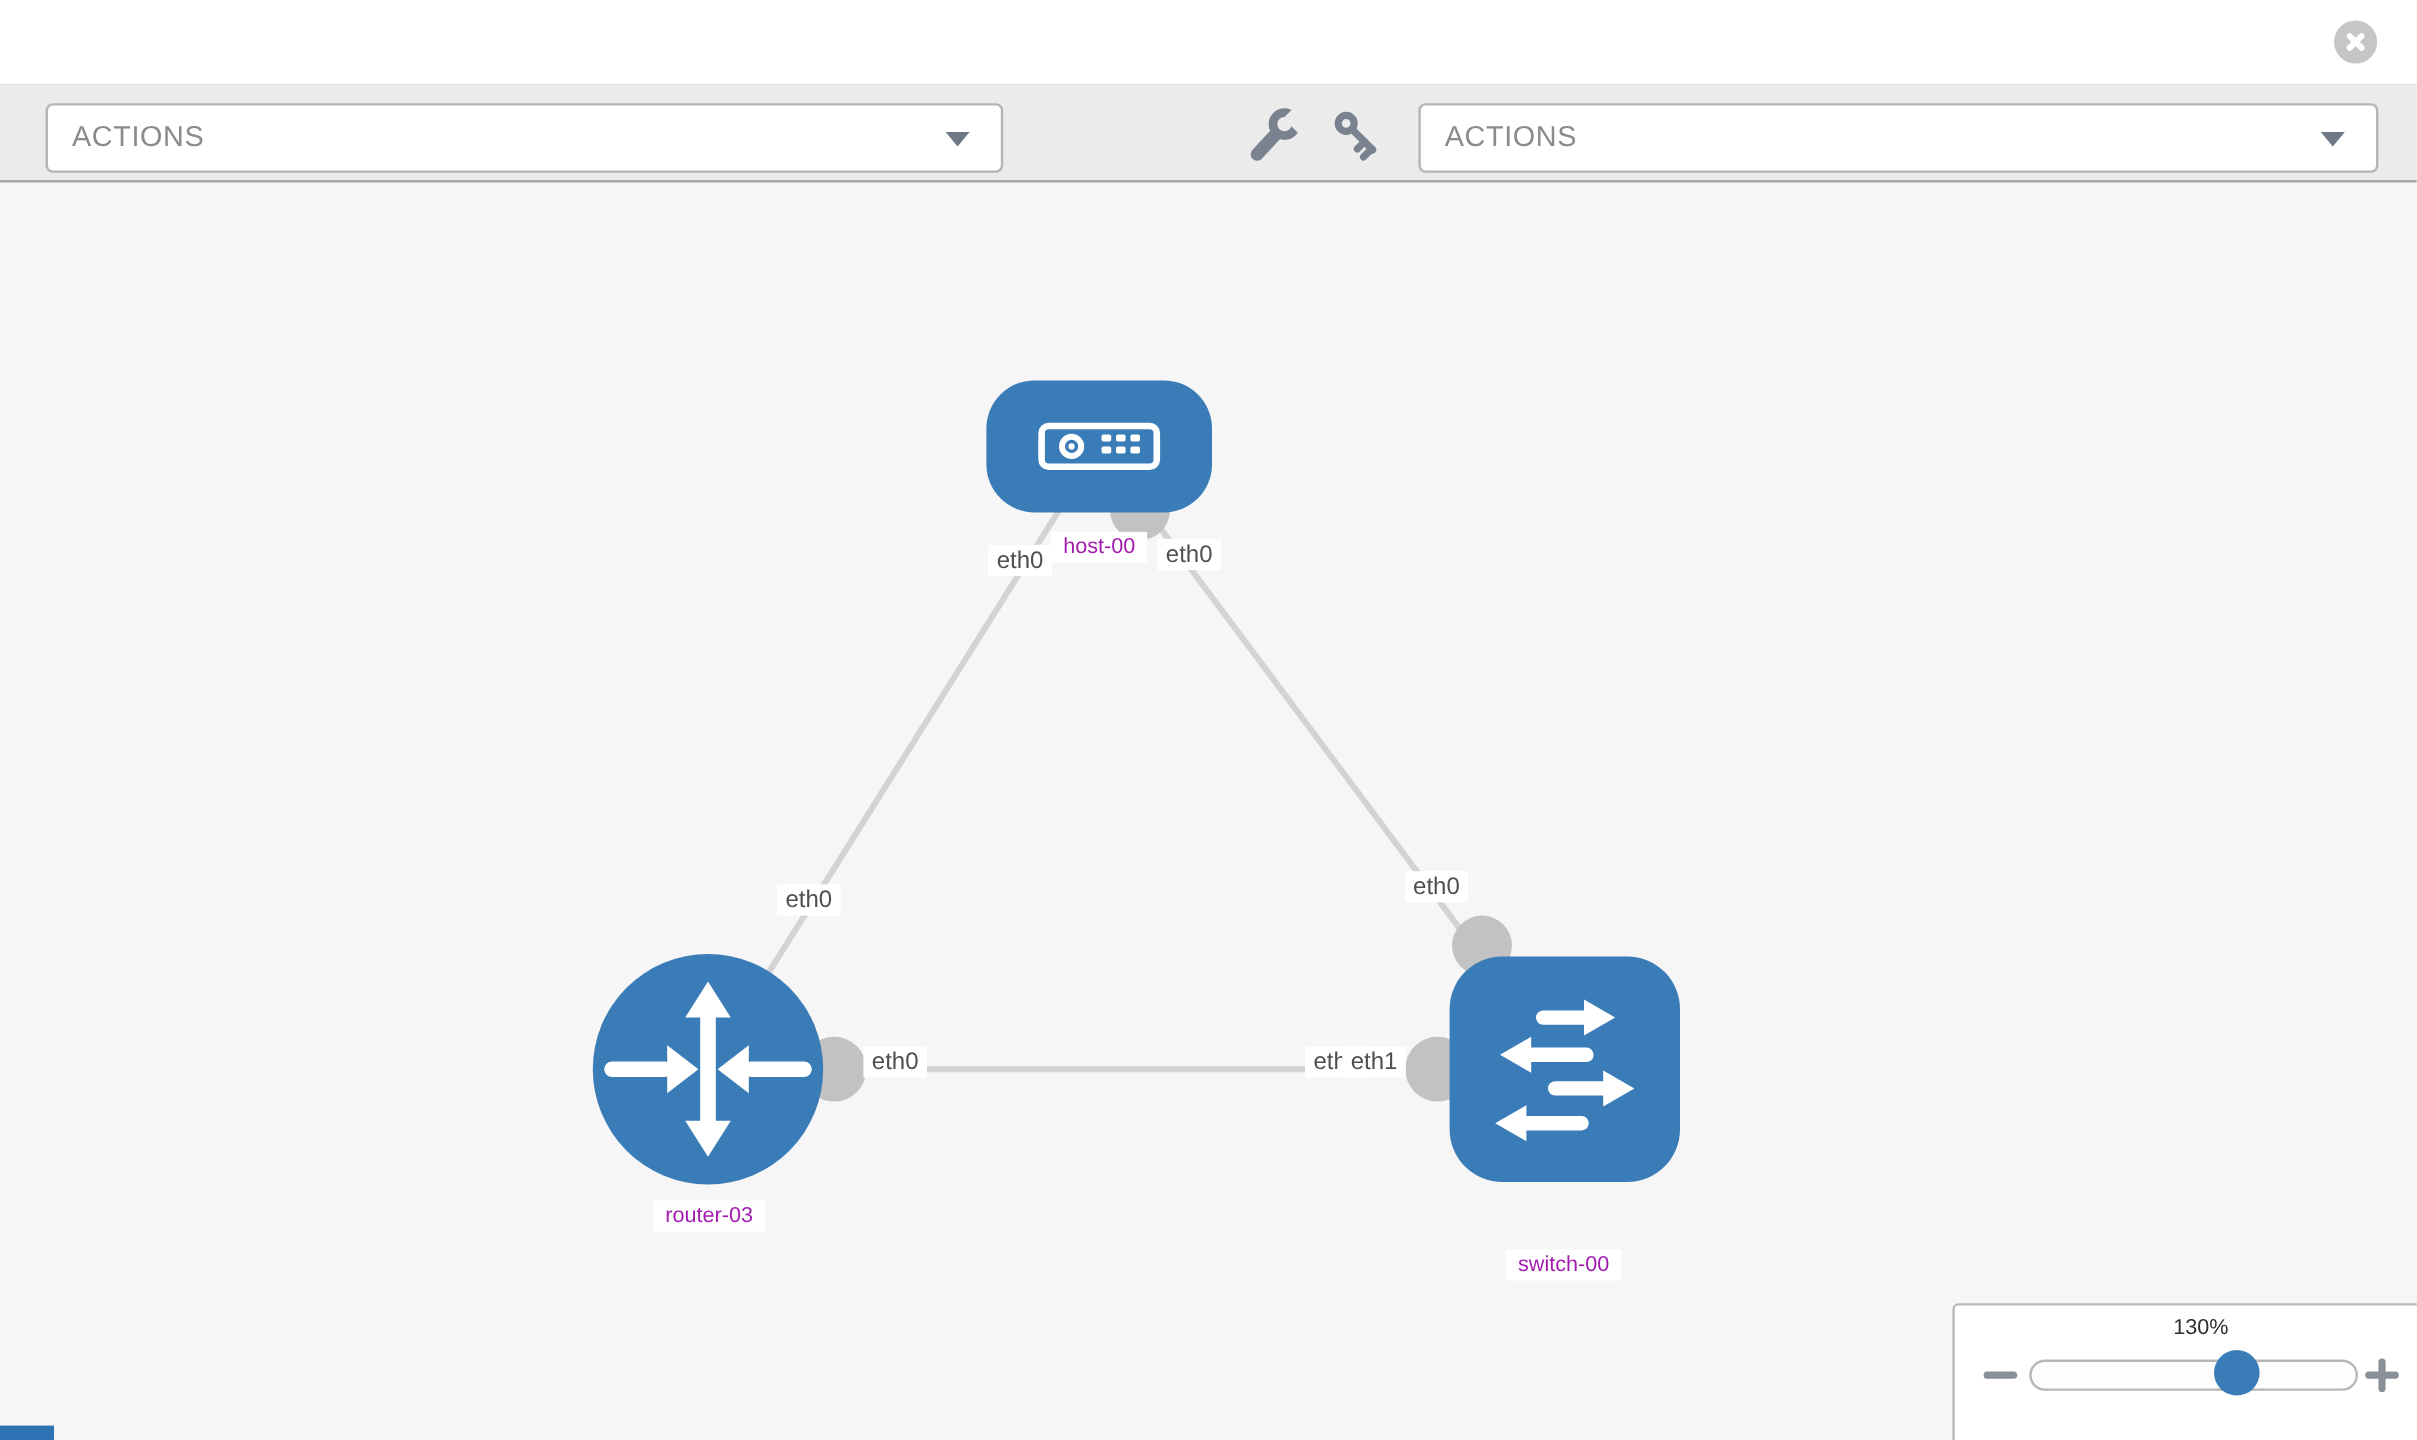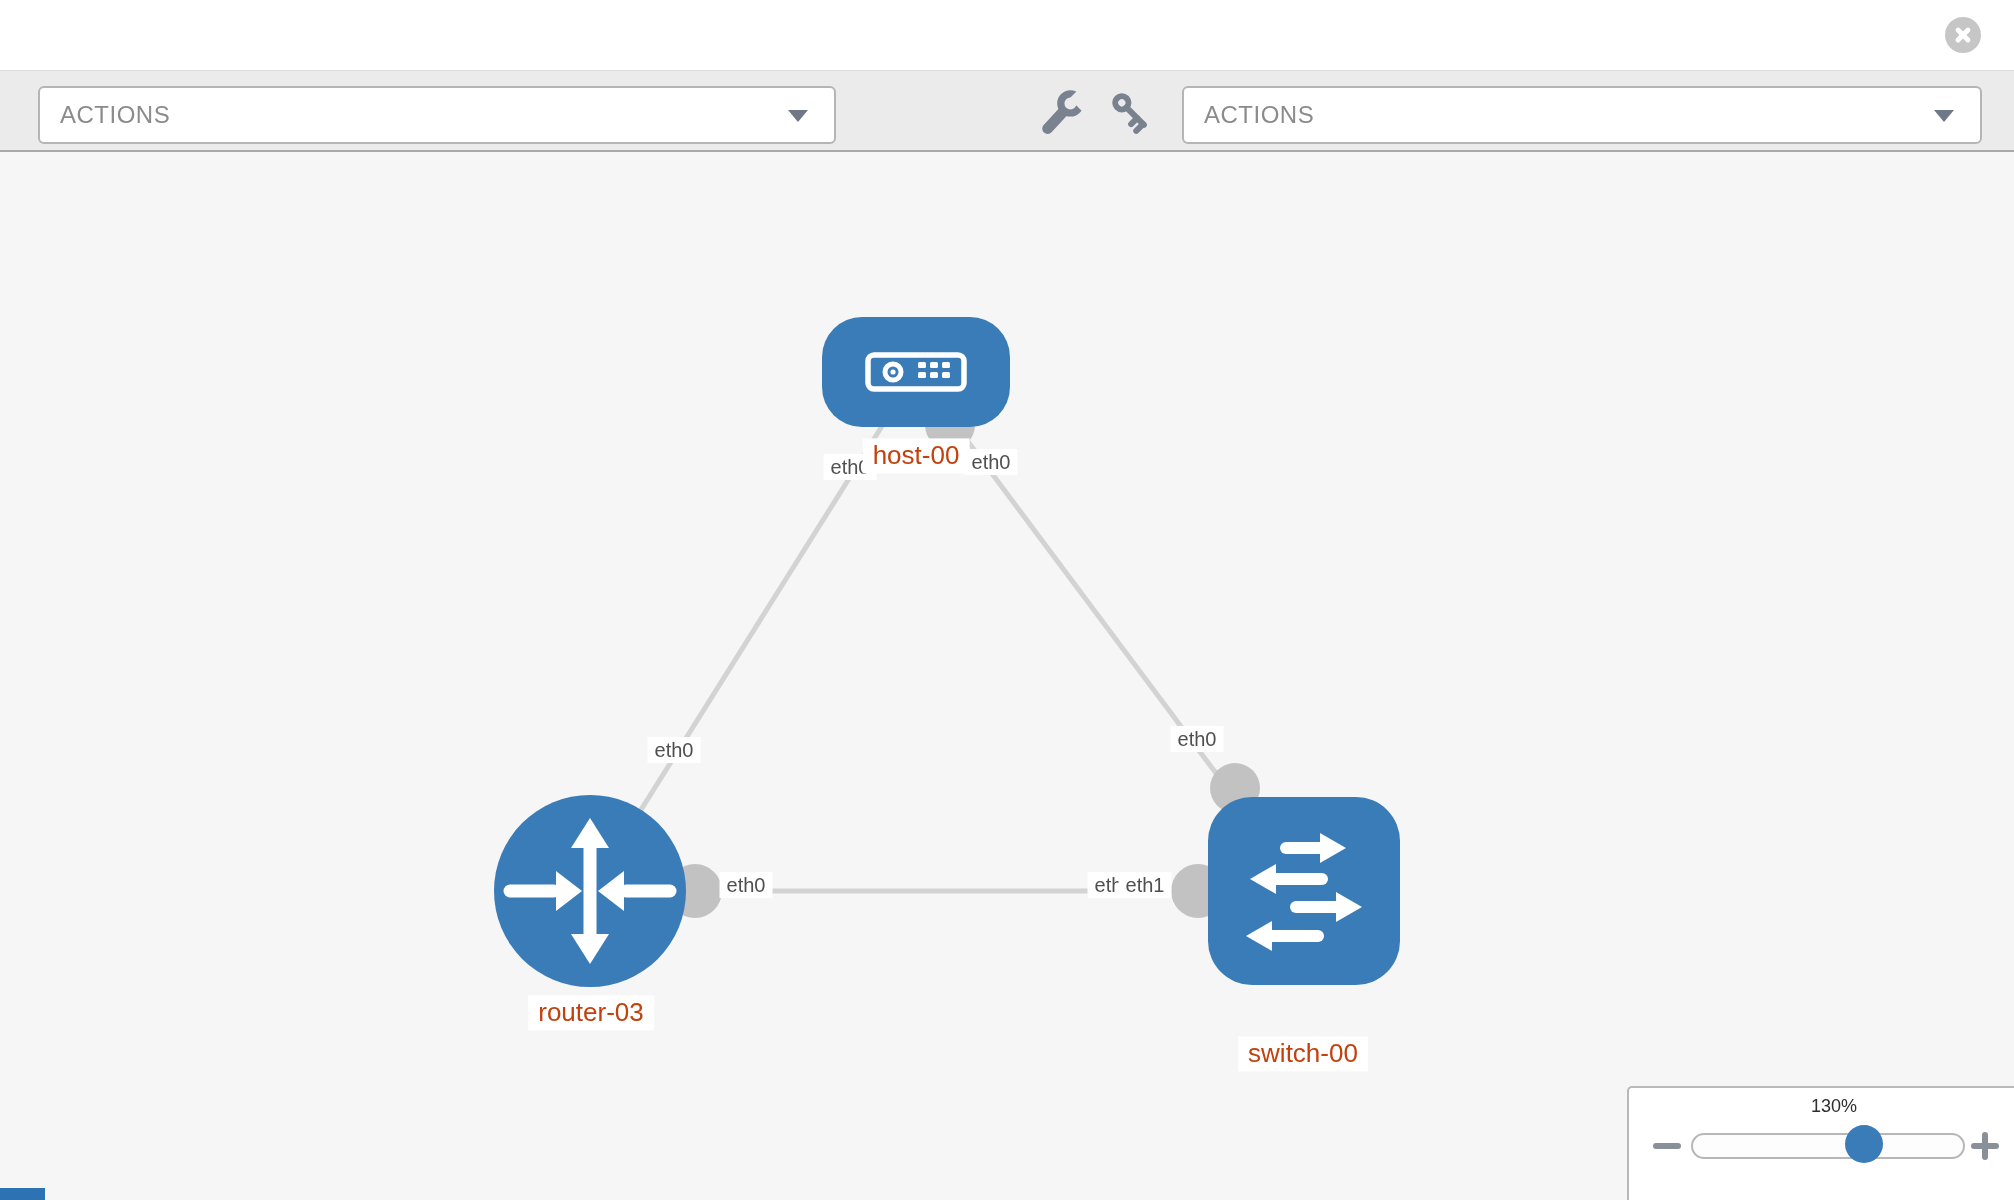--- a/index.html
+++ b/index.html
@@ -51,21 +51,21 @@
   .tool-btn{position:absolute;top:18px;width:48px;height:48px;cursor:pointer;}
   .tool-wrench{left:1038px;}
   .tool-key{left:1108px;}
   
   .net-svg{position:absolute;left:0;top:0;z-index:1;}
   .chip{
     position:absolute;transform:translate(-50%,-50%);
     background:#ffffff;color:#4f4f4f;font-size:20px;line-height:1.2;
     padding:1px 7px;white-space:nowrap;z-index:3;
   }
-  .node-label{font-size:26px;padding:2px 10px;z-index:4;color:#c2410c;}
+  .node-label{font-size:18px;padding:2px 10px;z-index:4;color:#a21caf;}
   .chip.front{z-index:4;}
   
   .zoom-panel{
     position:absolute;left:1627px;top:1086px;width:400px;height:126px;
     background:#ffffff;border:2px solid #b9b9b9;border-radius:5px;z-index:15;
   }
   .zoom-level{
     position:absolute;left:140px;top:8px;width:130px;text-align:center;
     font-size:18px;color:#2e2e2e;
   }

